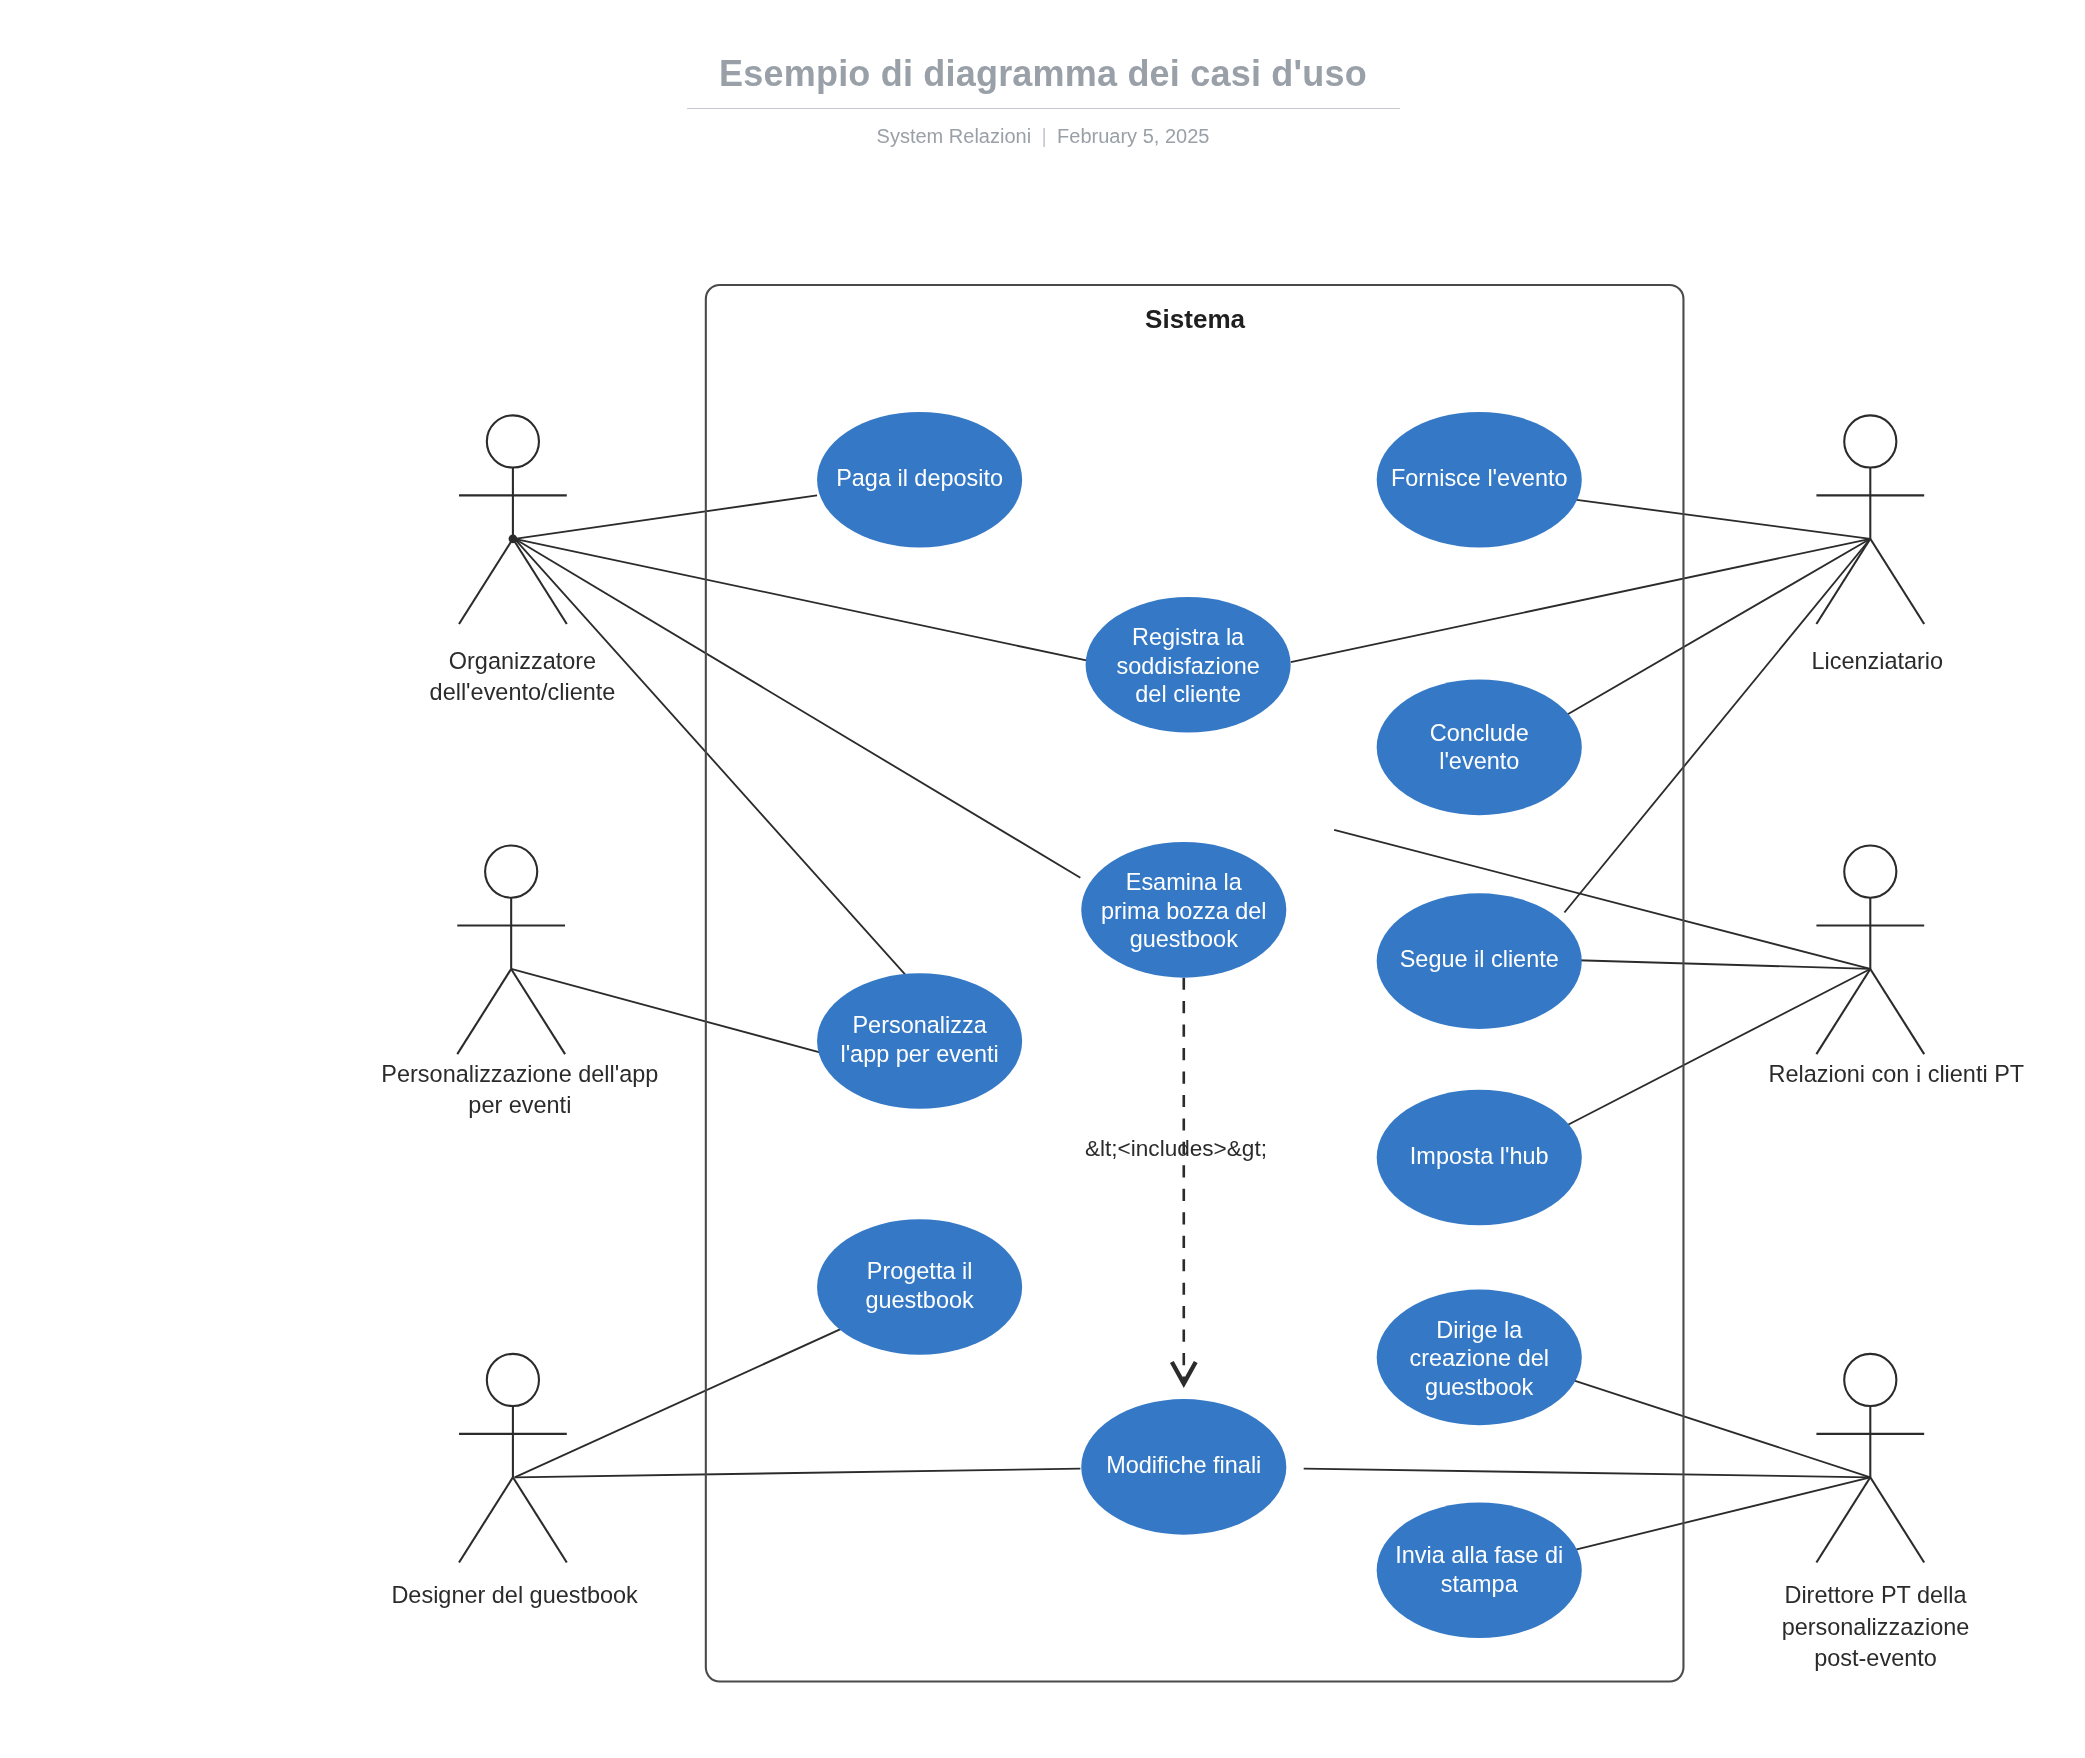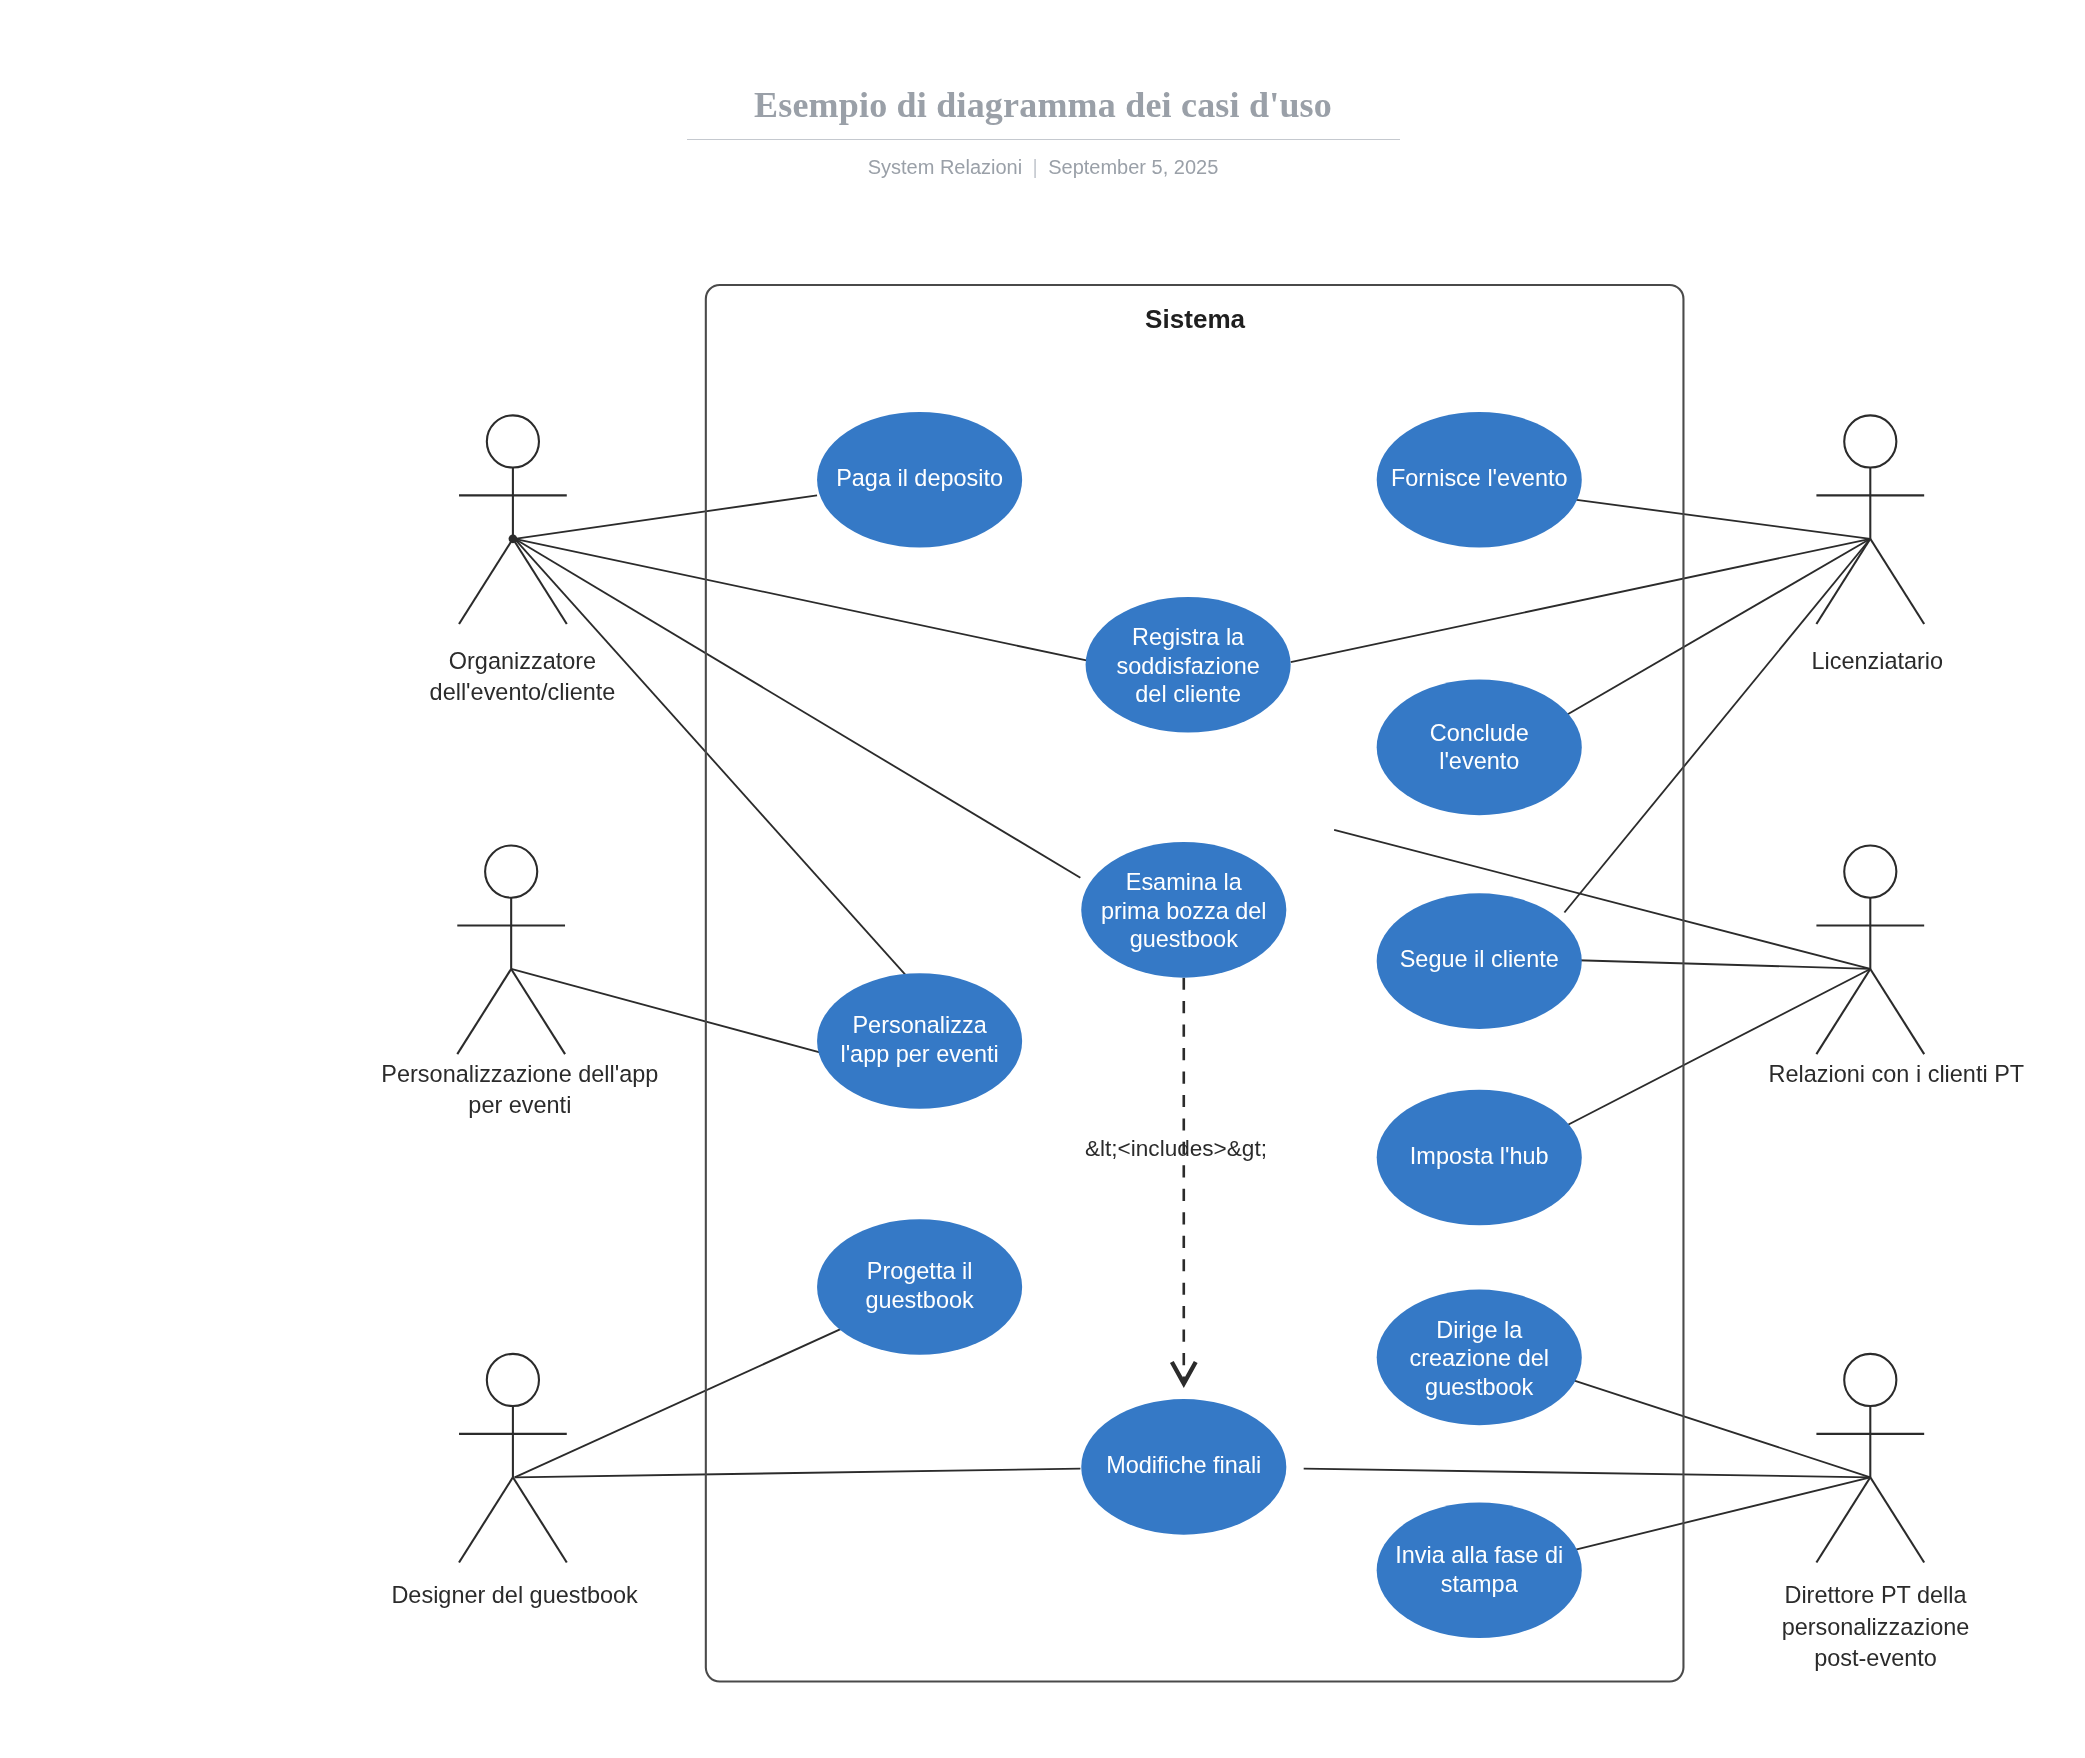--- a/index.html
+++ b/index.html
@@ -23,23 +23,22 @@
     top: 0;
     left: 0;
     width: 2086px;
     text-align: center;
   }
   .doc-title {
     font-size: 36px;
     font-weight: bold;
     color: #9aa0a8;
     letter-spacing: 0.2px;
-    padding-top: 87px;
+    padding-top: 56px;
     line-height: 1;
-    font-family: Liberation Serif, serif;
   }
   .title-rule {
     width: 713px;
     height: 1.7px;
     background: #c5c9cf;
     margin: 15.6px auto 0 auto;
   }
   .doc-subtitle {
     margin-top: 15.6px;
     font-size: 20px;
@@ -84,21 +83,21 @@
 </style>
 </head>
 <body>
 
 <div id="canvas">
 
   <div class="header">
     <div class="doc-title">Esempio di diagramma dei casi d'uso</div>
     <div class="title-rule"></div>
     <div class="doc-subtitle">
-      <span>System Relazioni</span><span class="subtitle-sep">|</span><span>September 5, 2025</span>
+      <span>System Relazioni</span><span class="subtitle-sep">|</span><span>February 5, 2025</span>
     </div>
   </div>
 
   <svg class="diagram" width="2086" height="1758" viewBox="0 0 2400 2023">
 
     <defs>
       <marker id="openArrow" viewBox="0 0 12 12" refX="10" refY="6" markerWidth="11" markerHeight="11" orient="auto-start-reverse">
         <path d="M 1 1 L 10 6 L 1 11" fill="none" stroke="#2b2b2b" stroke-width="1.8"></path>
       </marker>
     </defs>

